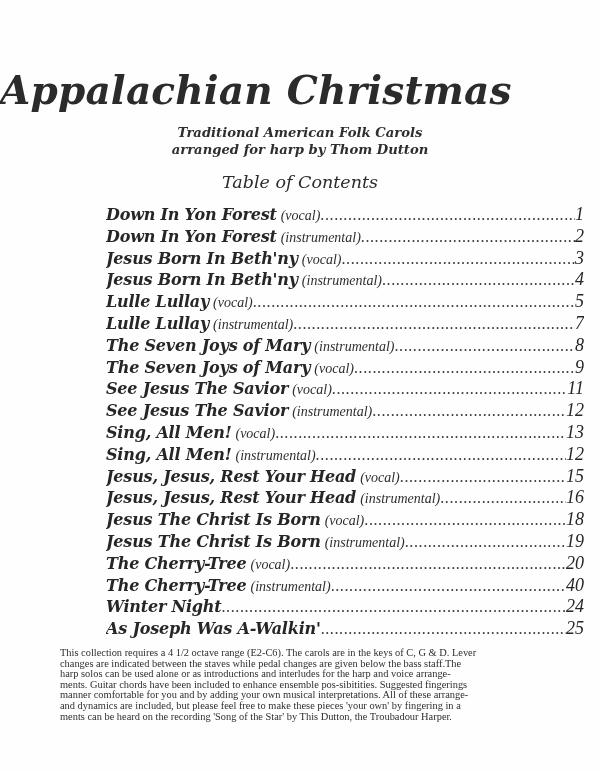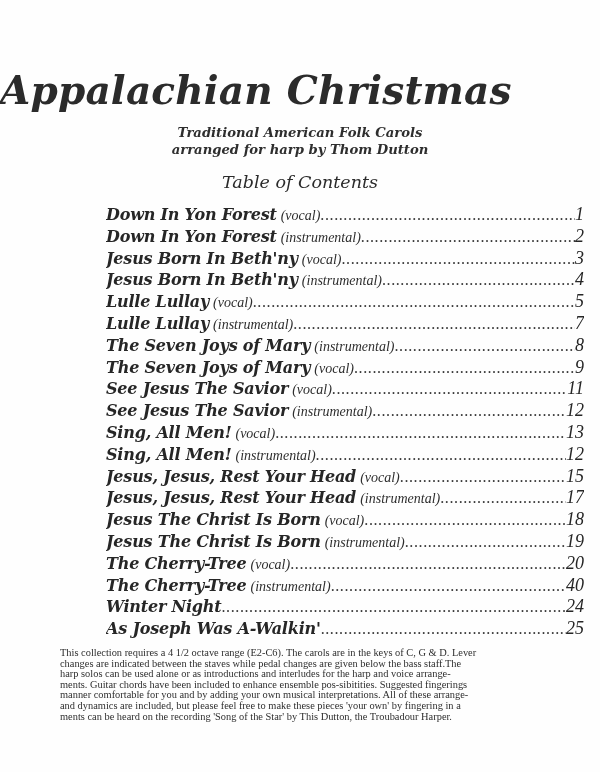--- a/index.html
+++ b/index.html
@@ -216,21 +216,21 @@
     <div class="toc-row">
       <span class="toc-title">Jesus, Jesus, Rest Your Head</span>
       <span class="toc-note">(vocal)</span>
       <span class="toc-leader"></span>
       <span class="toc-page">15</span>
     </div>
     <div class="toc-row">
       <span class="toc-title">Jesus, Jesus, Rest Your Head</span>
       <span class="toc-note">(instrumental)</span>
       <span class="toc-leader"></span>
-      <span class="toc-page">17</span>
+      <span class="toc-page">16</span>
     </div>
     <div class="toc-row">
       <span class="toc-title">Jesus The Christ Is Born</span>
       <span class="toc-note">(vocal)</span>
       <span class="toc-leader"></span>
       <span class="toc-page">18</span>
     </div>
     <div class="toc-row">
       <span class="toc-title">Jesus The Christ Is Born</span>
       <span class="toc-note">(instrumental)</span>

